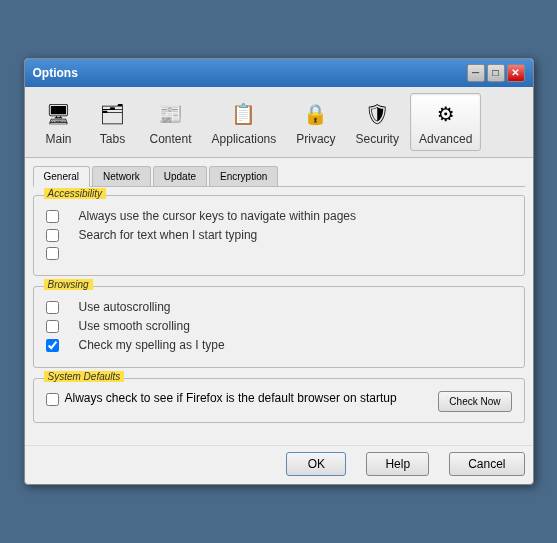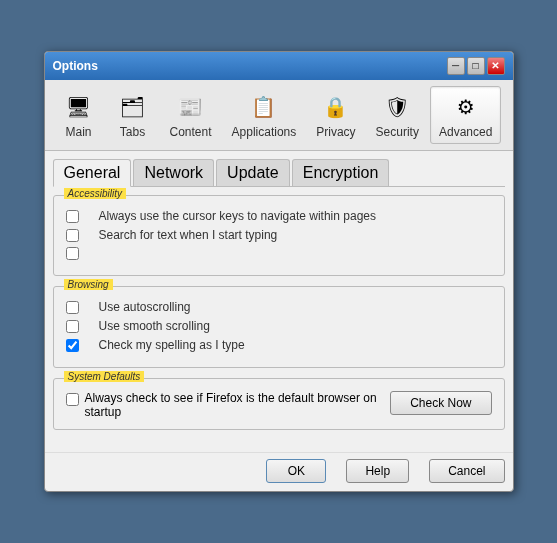--- a/index.html
+++ b/index.html
@@ -7,21 +7,21 @@
       background: #4a6a8a;
       display: flex;
       align-items: center;
       justify-content: center;
       width: 557px;
       height: 543px;
       font-family: 'Segoe UI', Tahoma, sans-serif;
       font-size: 12px;
     }
     .window {
-      width: 470px;
+      width: 510px;
       background: #f0f0f0;
       border: 1px solid #888;
       border-radius: 4px;
       box-shadow: 2px 2px 10px rgba(0,0,0,0.5);
     }
     .title-bar {
       background: linear-gradient(to bottom, #4a90d9, #2a6cb5);
       border-radius: 3px 3px 0 0;
       padding: 5px 8px;
       display: flex;
@@ -100,21 +100,21 @@
       margin-bottom: 8px;
     }
     .tab {
       padding: 4px 10px;
       border: 1px solid #bbb;
       border-bottom: none;
       background: #d8d8d8;
       cursor: pointer;
       margin-right: 2px;
       border-radius: 3px 3px 0 0;
-      font-size: 16px;
+      font-size: 10px;
     }
     .tab.active {
       background: #f0f0f0;
       border-bottom: 1px solid #f0f0f0;
       margin-bottom: -1px;
       z-index: 1;
       position: relative;
     }
     .section-box {
       border: 1px solid #bbb;
@@ -166,22 +166,22 @@
       border: 1px solid #888;
       border-radius: 3px;
       background: linear-gradient(to bottom, #f5f5f5, #ddd);
       cursor: pointer;
       min-width: 60px;
     }
     .dialog-btn.default {
       border-color: #5a8ab5;
     }
     .check-now-btn {
-      padding: 4px 19px;
-      font-size: 12px;
+      padding: 4px 10px;
+      font-size: 10px;
       border: 1px solid #888;
       border-radius: 3px;
       background: linear-gradient(to bottom, #f5f5f5, #ddd);
       cursor: pointer;
       white-space: nowrap;
     }
     .system-defaults-inner {
       display: flex;
       align-items: flex-start;
       justify-content: space-between;

